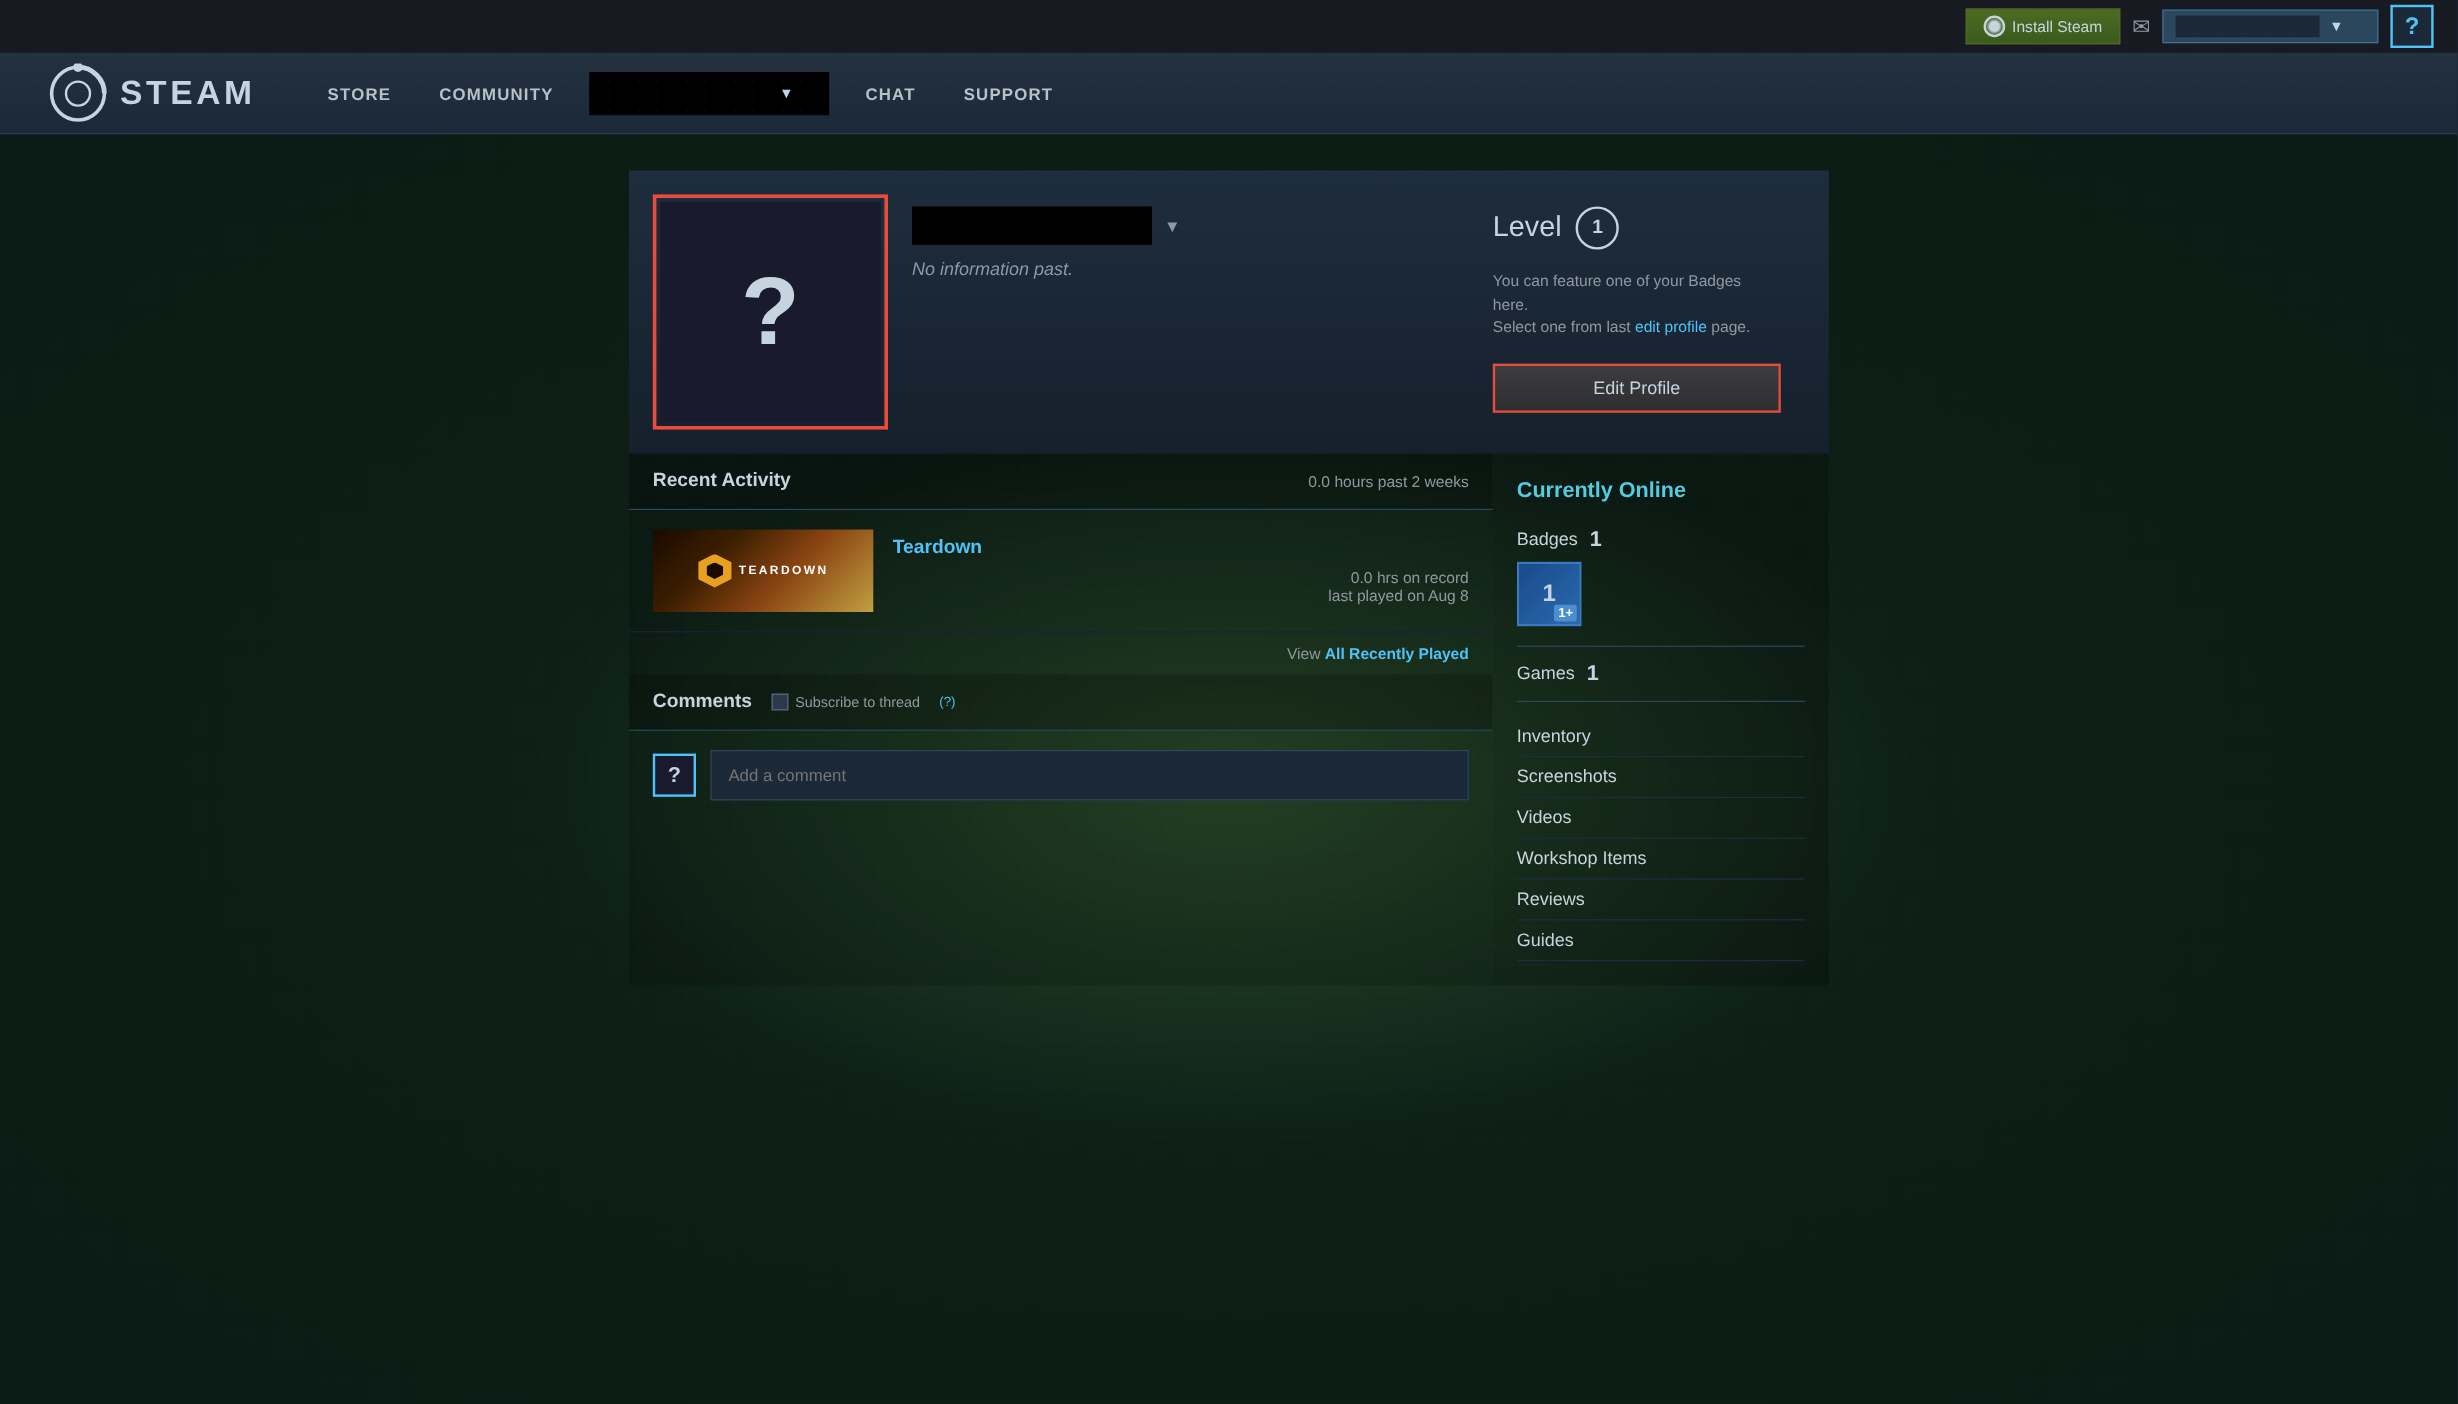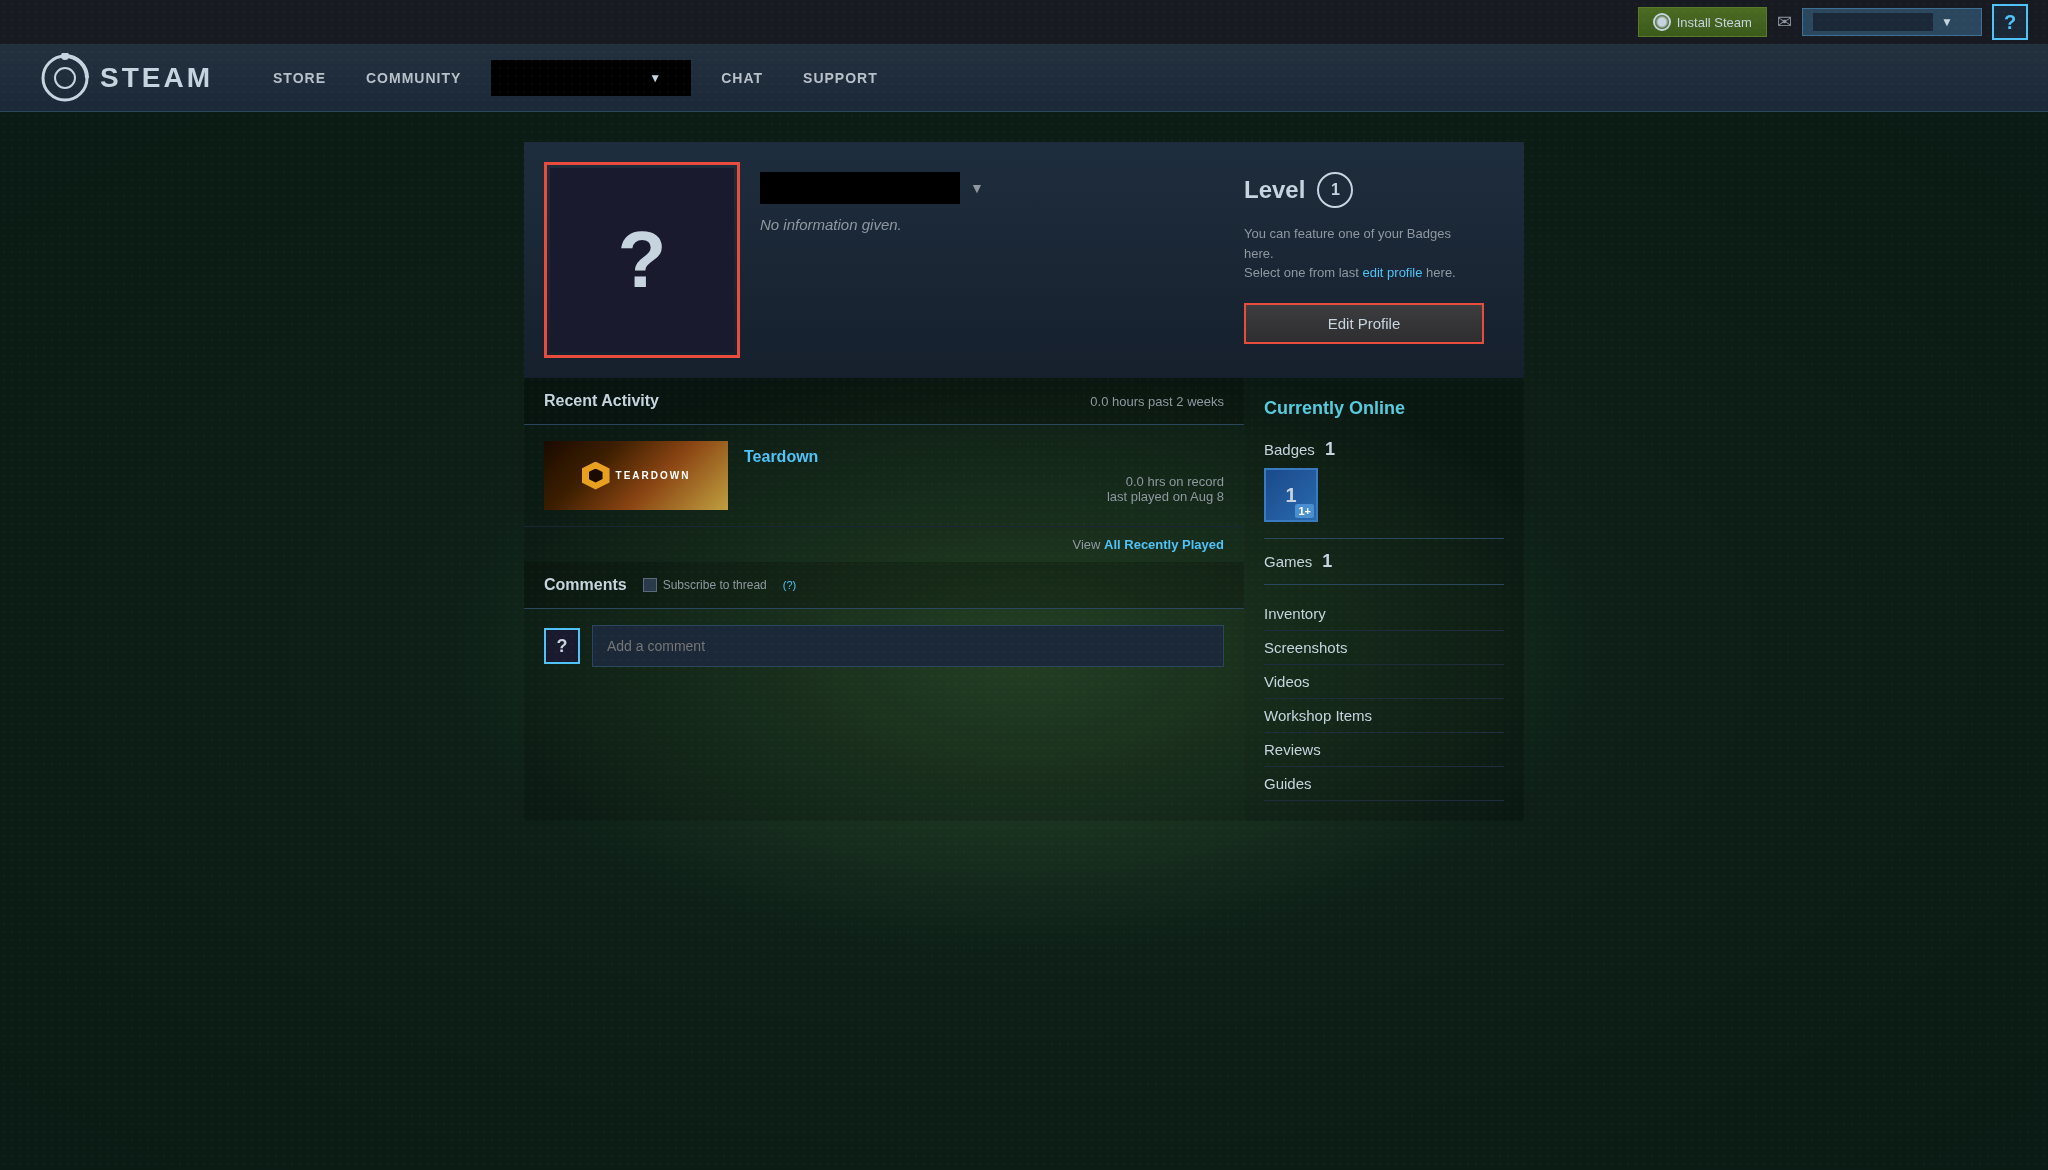--- a/index.html
+++ b/index.html
@@ -214,21 +214,21 @@
       flex-shrink: 0;
     }
     .profile-level-row {
       display: flex;
       align-items: center;
       gap: 12px;
       margin-bottom: 16px;
     }
     .profile-level-text {
       font-size: 24px;
-      font-weight: bold;
+      font-weight: normal;
       color: #c6d4df;
     }
     .profile-level-badge {
       width: 36px;
       height: 36px;
       border-radius: 50%;
       border: 2px solid #c6d4df;
       display: flex;
       align-items: center;
       justify-content: center;
@@ -556,32 +556,32 @@
       <div class="profile-avatar-wrapper">
         <div class="profile-avatar">
           <span class="profile-avatar-question">?</span>
         </div>
       </div>
       <div class="profile-info">
         <div class="profile-username-row">
           <span class="profile-username-redacted"></span>
           <span class="profile-username-arrow">▼</span>
         </div>
-        <span class="profile-no-info">No information given.</span>
+        <span class="profile-no-info">No information past.</span>
       </div>
       <div class="profile-right">
         <div class="profile-level-row">
           <span class="profile-level-text">Level</span>
           <div class="profile-level-badge">
             <span>1</span>
           </div>
         </div>
         <p class="profile-badge-info">
           <span>You can feature one of your Badges here.</span><br>
-          <span>Select one from last </span><a href="#">edit profile</a><span> here.</span>
+          <span>Select one from last </span><a href="#">edit profile</a><span> page.</span>
         </p>
         <button class="edit-profile-btn">Edit Profile</button>
       </div>
     </div>
 
     <div class="profile-body">
 
       <div class="profile-main">
 
         <div class="section-header">

